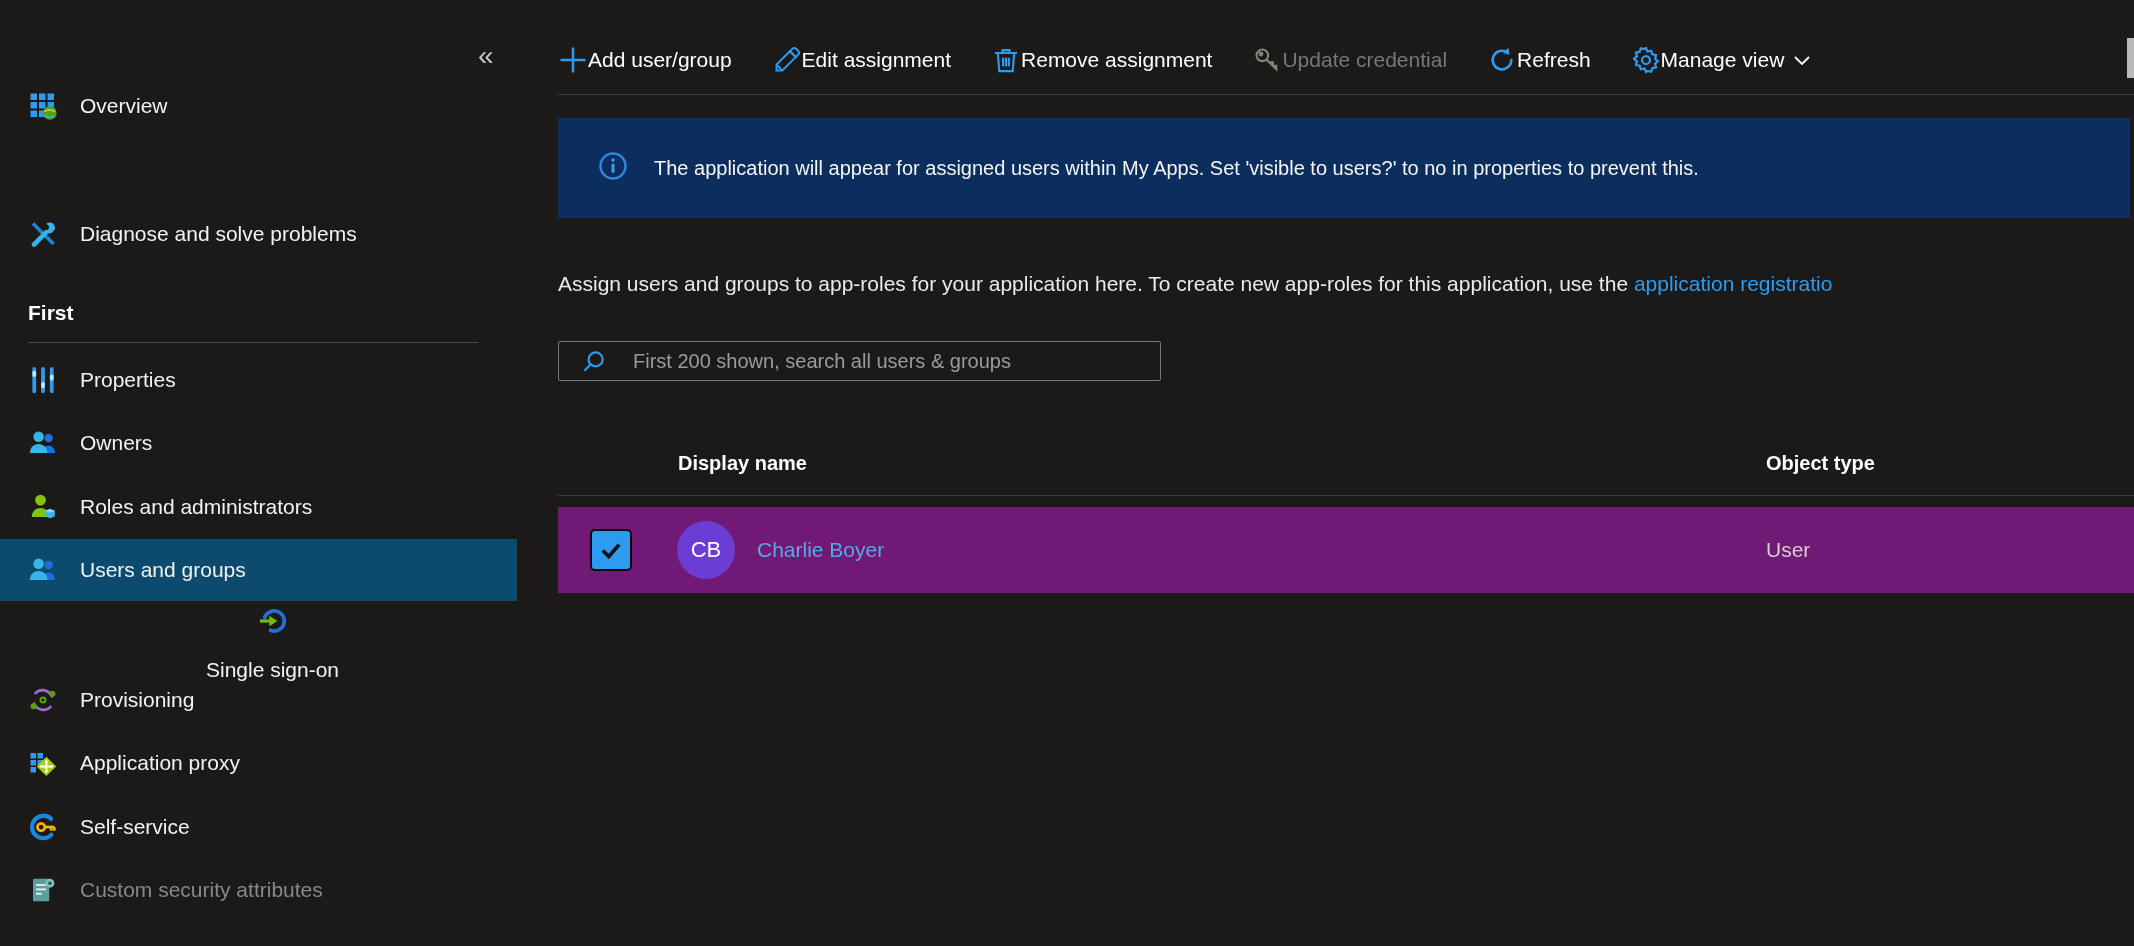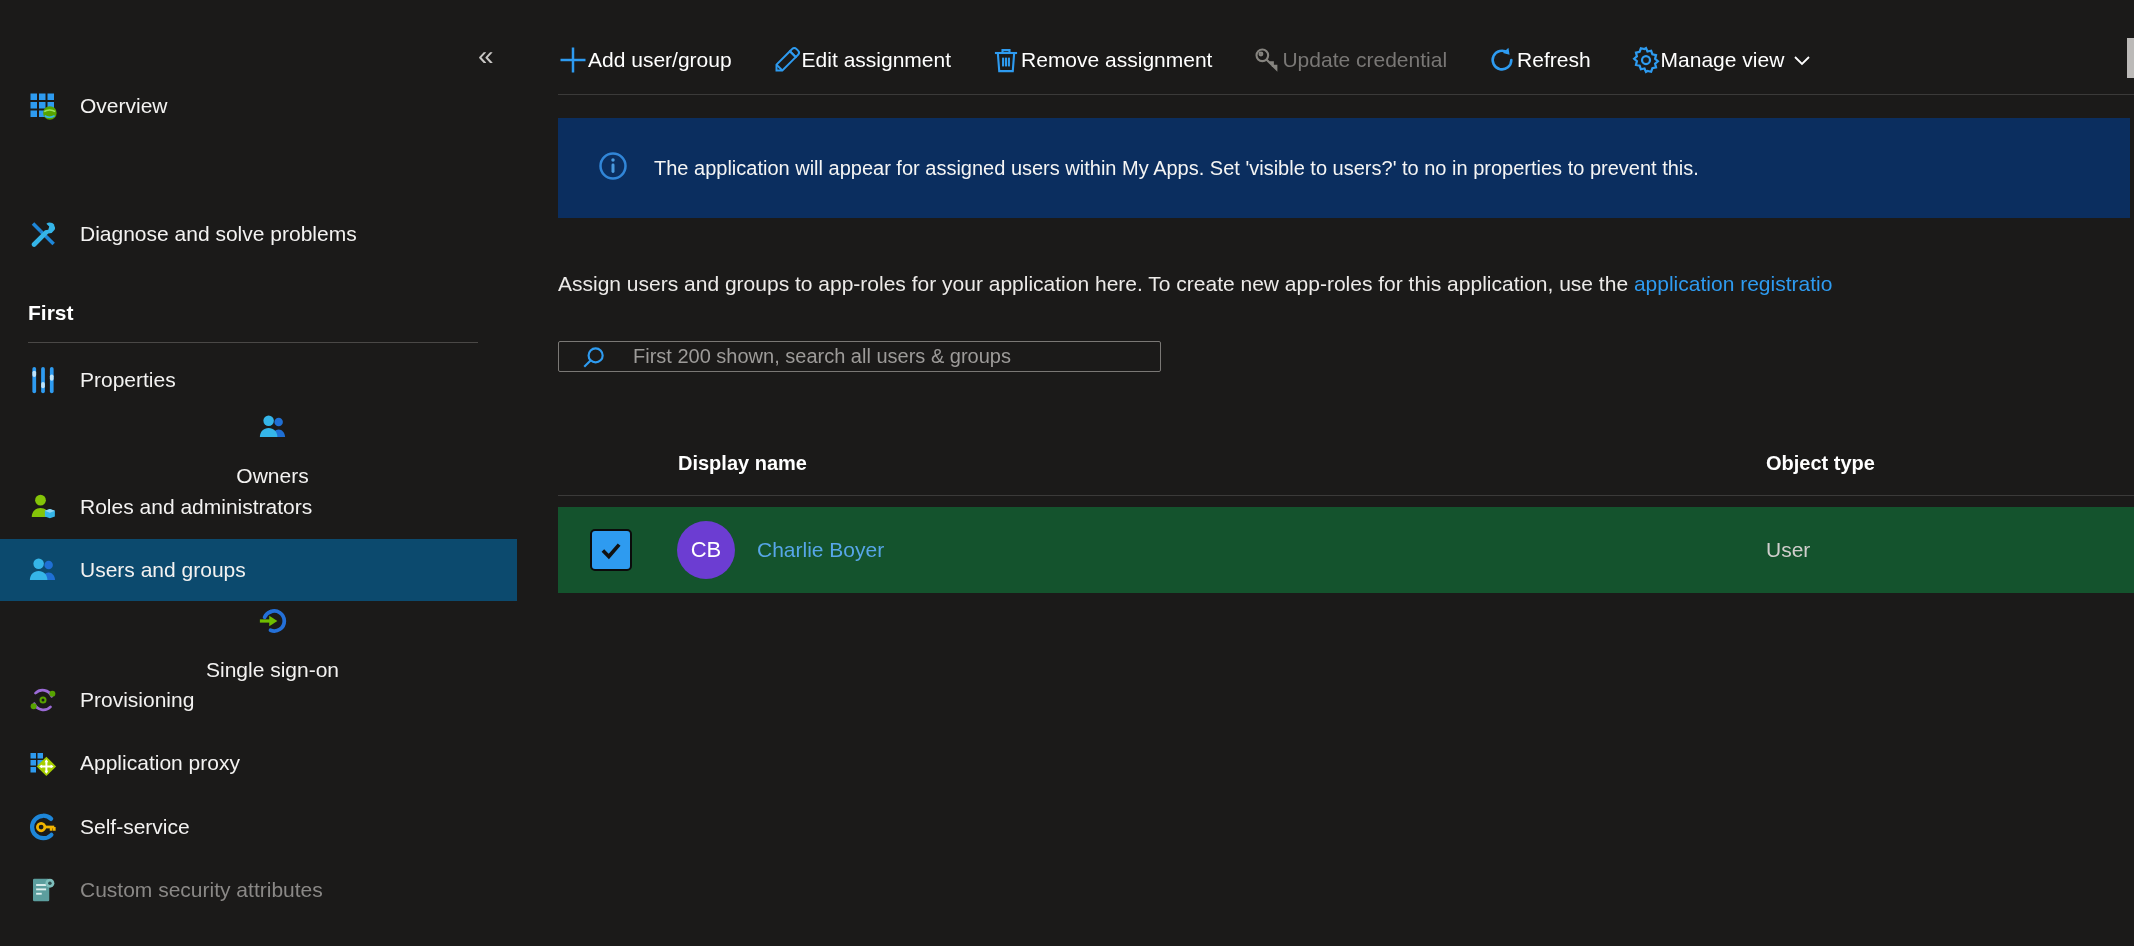--- a/index.html
+++ b/index.html
@@ -37,29 +37,29 @@
 
   
   .banner { position:absolute; left:558px; top:118px; width:1572px; height:100px; background:#0b2e5f; display:flex; align-items:center; padding-left:40px; gap:26px;text-align:right; }
   .banner .btext { font-size:20px; color:#f5f5f4; }
 
   
   .desc { position:absolute; left:558px; top:270px; width:1576px; font-size:21px; line-height:27px; color:#eceae8; white-space:nowrap; overflow:hidden; }
   .desc a { color:#2e9bf0; text-decoration:none; cursor:pointer; }
 
   
-  .searchbox { position:absolute; left:558px; top:341px; width:603px; height:31px; border:1px solid #7a7875; border-radius:2px; background:transparent; display:flex; align-items:center; }
+  .searchbox { position:absolute; left:558px; top:341px; width:603px; height:40px; border:1px solid #7a7875; border-radius:2px; background:transparent; display:flex; align-items:center; }
   .searchbox .sic { margin-left:22px; display:flex; }
   .searchbox input { flex:1; background:transparent; border:none; outline:none; font-family:"Liberation Sans",sans-serif; font-size:20px; color:#f3f2f1; margin-left:26px; margin-right:10px; }
   .searchbox input::placeholder { color:#9d9b99; opacity:1; }
 
   
   .col-hdr { position:absolute; top:448px; height:30px; font-size:20px; font-weight:bold; color:#ffffff; display:flex; align-items:center; }
   .hdr-divider { position:absolute; left:558px; top:495px; width:1576px; height:1px; background:#3b3a39; }
-  .row { position:absolute; left:558px; top:507px; width:1576px; height:86px; background:#14532d; cursor:pointer; }
+  .row { position:absolute; left:558px; top:507px; width:1576px; height:86px; background:#701a75; cursor:pointer; }
   .checkbox { position:absolute; left:32px; top:22px; width:42px; height:42px; background:#2e9bf0; border:2px solid #0b0b0b; border-radius:5px; display:flex; align-items:center; justify-content:center; cursor:pointer; }
   .avatar { position:absolute; left:119px; top:14px; width:58px; height:58px; border-radius:50%; background:#6c3dd2; color:#ffffff; font-size:22px; display:flex; align-items:center; justify-content:center; }
   .rowname { position:absolute; left:199px; top:0; height:86px; display:flex; align-items:center; font-size:21px; color:#57a6e8; cursor:pointer; }
   .rowtype { position:absolute; left:1208px; top:0; height:86px; display:flex; align-items:center; font-size:21px; color:#d0cecc; }
 </style>
 </head>
 <body>
 <div class="stage">
 
   <div class="frag" style="left:164px;width:5px;height:7px;"></div>
@@ -116,21 +116,21 @@
             <g stroke="#bfe4fa" stroke-width="3" stroke-linecap="round">
               <line x1="5" y1="6" x2="5" y2="8"></line>
               <line x1="12" y1="15" x2="12" y2="17"></line>
               <line x1="19" y1="9" x2="19" y2="11"></line>
             </g>
           </svg>
       </span>
       <span class="lbl">Properties</span>
     </div>
 
-    <div class="nav-item" style="top:412px;flex-direction:column;">
+    <div class="nav-item" style="top:412px;">
       <span class="ic">
         <svg width="30" height="30" viewBox="0 0 24 24">
             <circle cx="16.5" cy="8" r="3.4" fill="#1f6fd4"></circle>
             <path d="M11.5 20c.3-3.4 2.2-6 5-6 2.9 0 4.9 2.6 5.2 6z" fill="#1f6fd4"></path>
             <circle cx="8.5" cy="7" r="4.2" fill="#35b5e8"></circle>
             <path d="M1.5 20c0-4.2 3-7.2 7-7.2s7 3 7 7.2z" fill="#35b5e8"></path>
           </svg>
       </span>
       <span class="lbl">Owners</span>
     </div>

